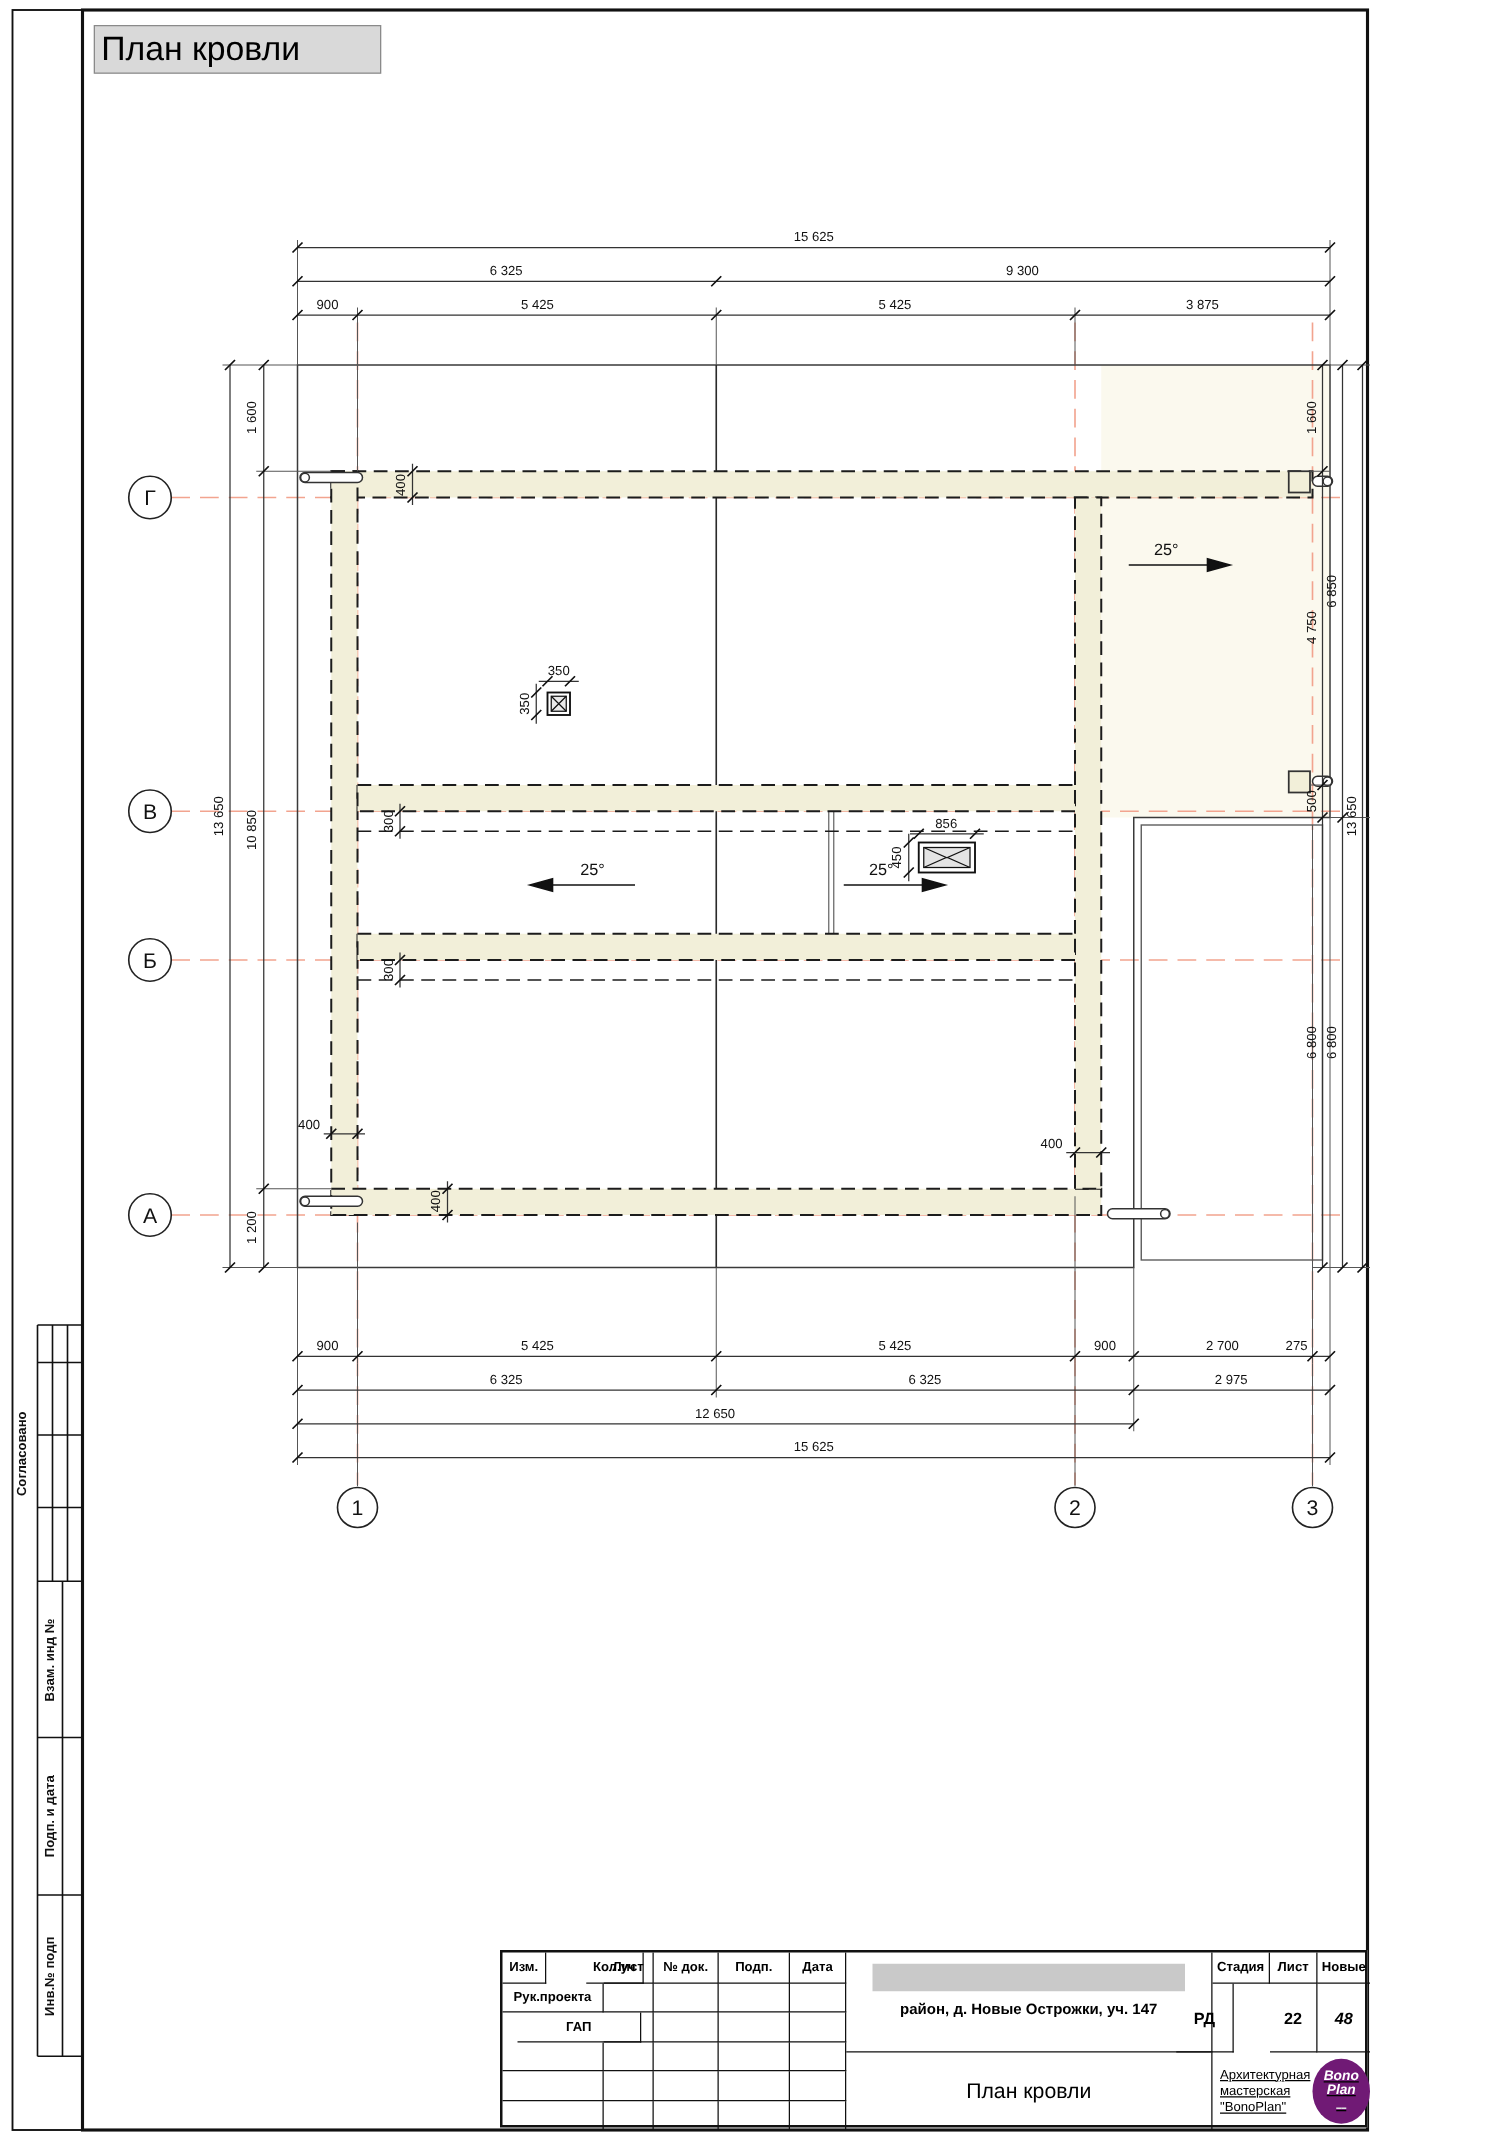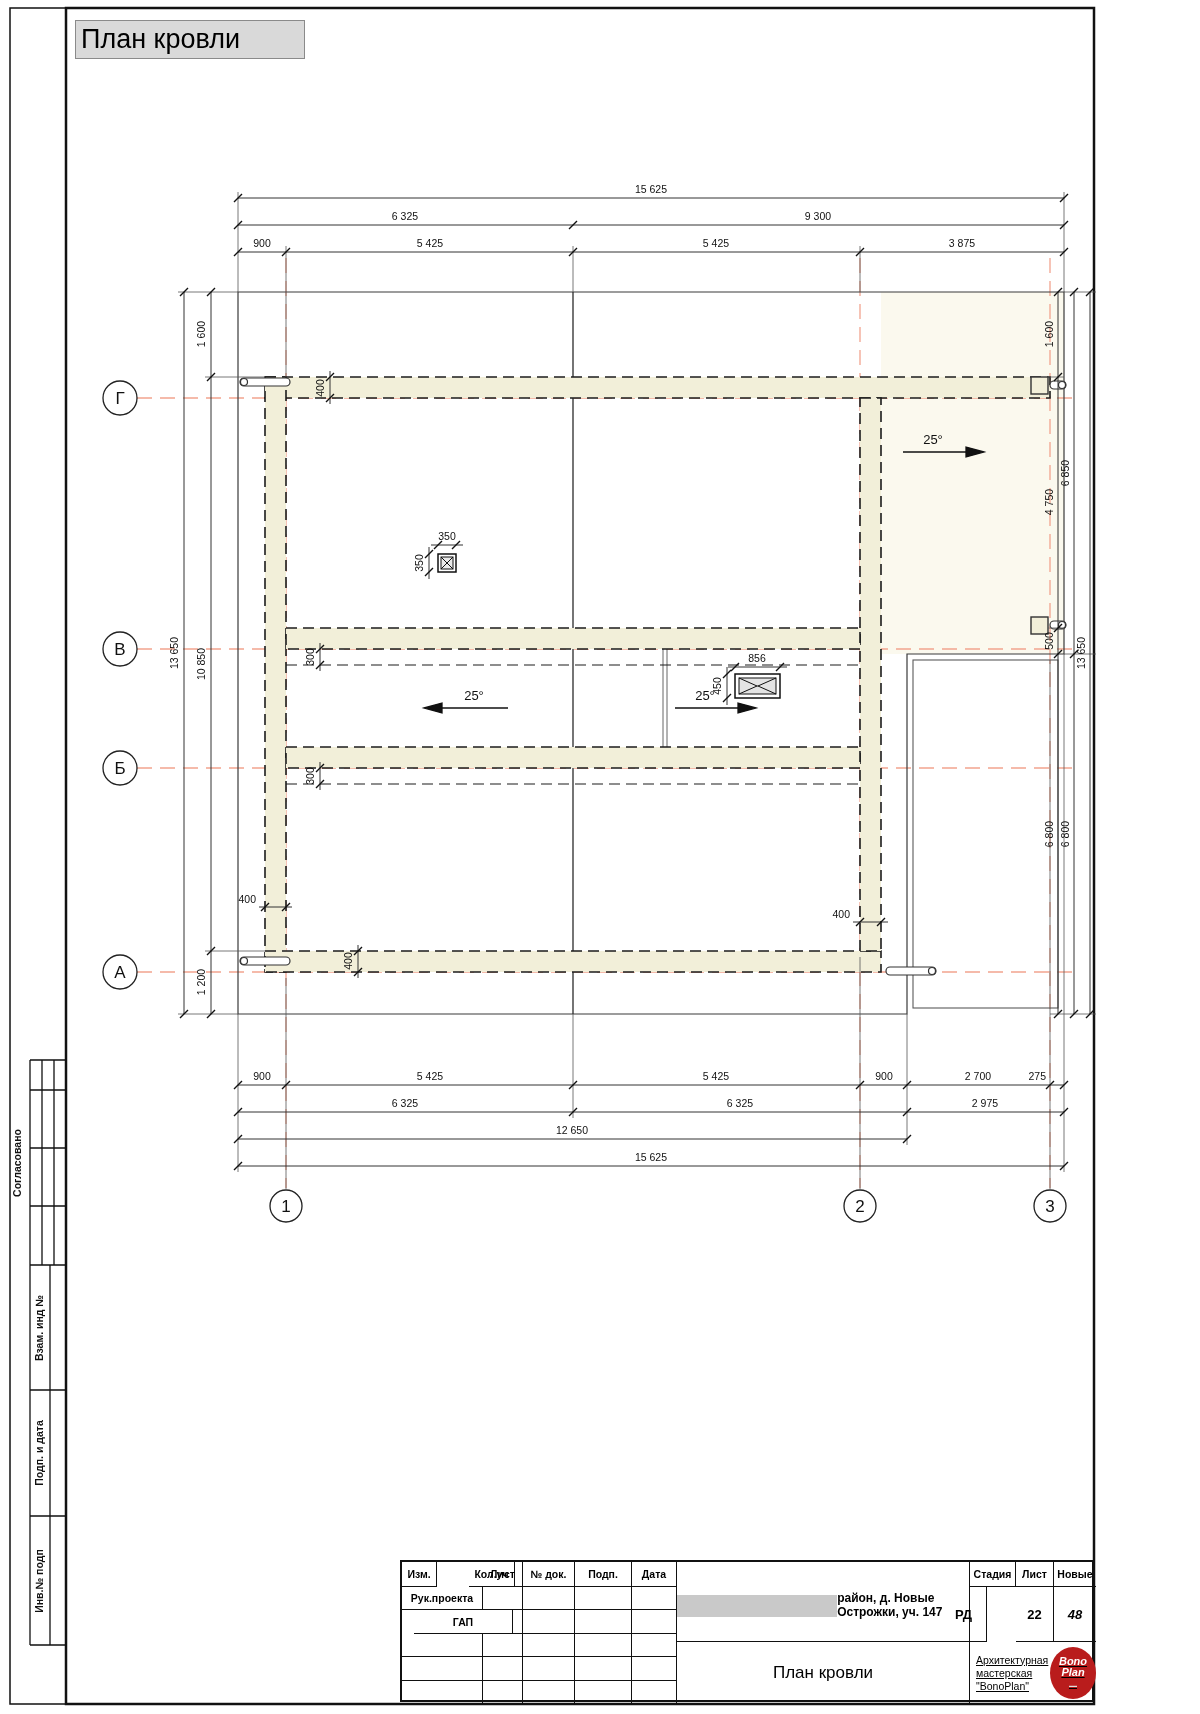--- a/index.html
+++ b/index.html
@@ -11,27 +11,27 @@
   .slopetxt{font-size:13px;}
   .sbtxt{font-size:10.5px;font-weight:bold;}
   .sheet-title{position:absolute;left:75px;top:20px;width:223px;height:37px;background:#d9d9d9;
     border:1px solid #8a8a8a;font-size:27px;line-height:37px;padding-left:5px;color:#000;}
   .tb{position:absolute;left:400px;top:1560px;width:694px;height:142px;border:2.5px solid #111;box-sizing:border-box;background:#fff;}
   .cell{position:absolute;box-sizing:border-box;border-right:1.2px solid #111;border-bottom:1.2px solid #111;
     display:flex;align-items:center;justify-content:center;font-size:10.5px;font-weight:bold;color:#000;overflow:hidden;}
   .cell.norb{border-right:none;}
   .cell.nobb{border-bottom:none;text-decoration:underline;}
   .val{font-size:13px;}
-  .proj{flex-direction:row;justify-content:flex-start;font-weight:normal;}
+  .proj{flex-direction:column;justify-content:flex-start;font-weight:normal;}
   .blurbar{width:250px;height:22px;background:#c9c9c9;margin-top:9px;}
   .projline{font-size:12px;margin-top:7px;font-weight:bold;}
   .maintitle{font-size:17px;font-weight:normal;}
   .studio{justify-content:flex-start;align-items:center;font-weight:normal;}
   .studio-text{font-size:10.5px;line-height:13px;padding-left:6px;width:72px;}
-  .logo{width:50px;height:52px;border-radius:50%;background:#b91c1c;color:#fff;margin-left:2px;
+  .logo{width:50px;height:52px;border-radius:50%;background:#701a75;color:#fff;margin-left:2px;
     display:flex;flex-direction:column;align-items:center;justify-content:center;font-size:11px;font-weight:bold;font-style:italic;line-height:11px;}
   .logo small{font-size:4px;font-style:normal;display:block;margin-top:2px;color:#ddd;}
 </style>
 </head>
 <body>
 
 <svg width="1200" height="1714" viewBox="0 0 1200 1714">
 
   <rect x="10" y="8" width="56" height="1696" fill="none" stroke="#111" stroke-width="1.5"></rect>
   <rect x="66" y="8" width="1028" height="1696" fill="none" stroke="#111" stroke-width="2.5"></rect>

